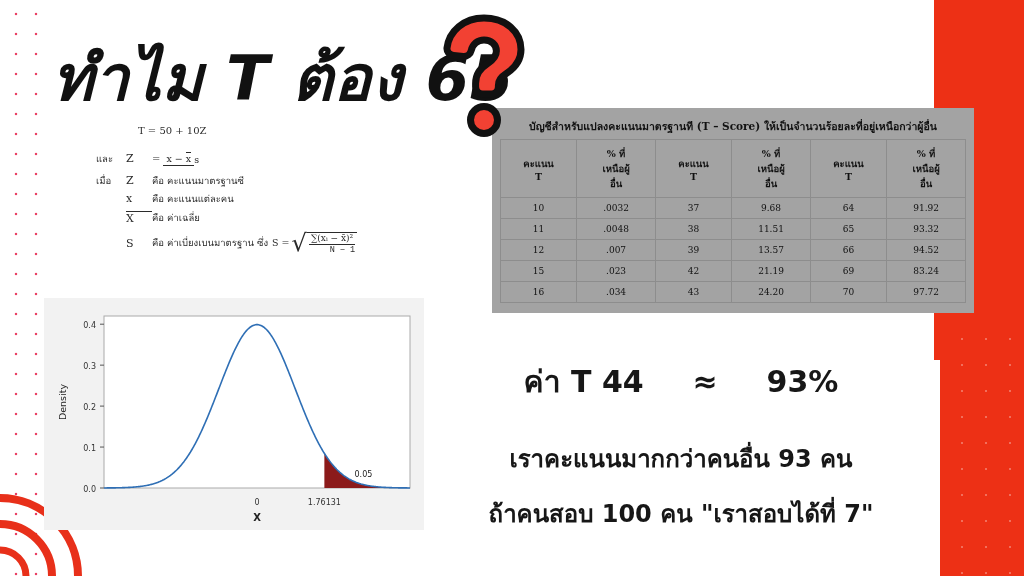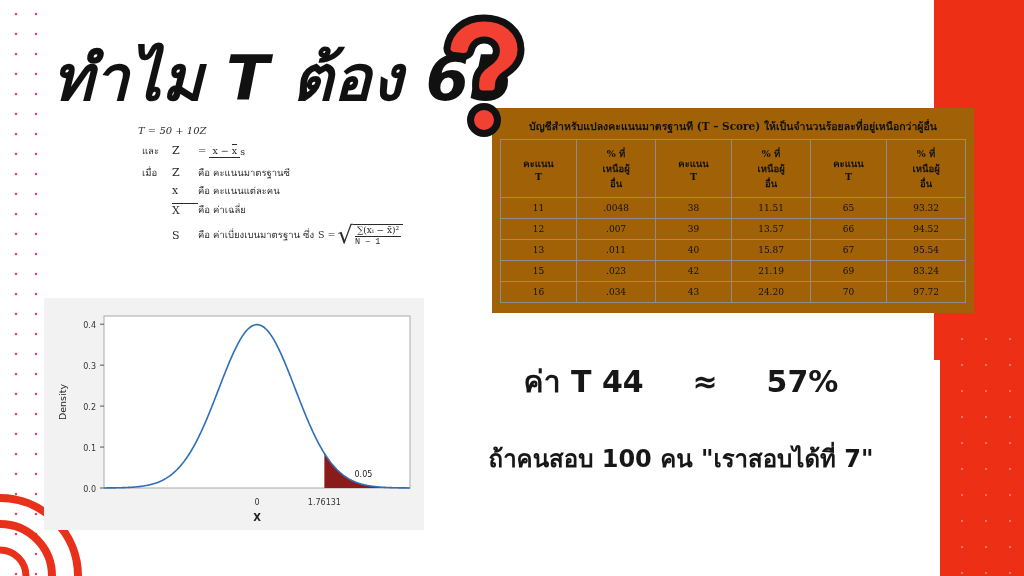--- a/index.html
+++ b/index.html
@@ -42,40 +42,40 @@
     letter-spacing:.5px;white-space:nowrap;
   }
   .qmark{position:absolute;left:438px;top:12px;z-index:5;}
 
   
   .formula{
     position:absolute;left:96px;top:126px;z-index:4;
     color:#2b2b2b;font-family:"DejaVu Serif","Liberation Serif",serif;
     font-size:10px;line-height:1.0;
   }
-  .frow{display:flex;align-items:center;margin-bottom:7px;margin-left:46px;}
+  .frow{display:flex;align-items:center;margin-bottom:7px;}
   .fkey{width:30px;font-size:9.5px;}
   .fsym{width:26px;font-size:11px;font-family:"DejaVu Serif","Liberation Serif",serif;}
   .ftxt{font-size:9.5px;}
   .frac{display:inline-flex;align-items:center;
         vertical-align:middle;line-height:1.05;margin:0 3px;}
   .frac .num{border-bottom:1px solid #2b2b2b;padding:0 3px 1px;font-size:9.5px;}
   .frac .den{padding-top:1px;font-size:9.5px;}
   .ovb{border-top:1px solid #2b2b2b;display:inline-block;padding-top:1px;}
   .sqrt{display:inline-flex;align-items:stretch;margin-left:2px;vertical-align:middle;}
   .sqrt .radical{font-size:24px;line-height:.92;}
-  .sqrt .body{display:flex;flex-direction:column;align-items:flex-start;
+  .sqrt .body{display:flex;flex-direction:column;align-items:flex-end;
               border-top:1px solid #2b2b2b;padding:1px 2px 0;}
   .sqrt .top{font-size:9px;border-bottom:1px solid #2b2b2b;padding:0 2px 1px;}
   .sqrt .bot{font-size:8.5px;padding-top:1px;font-family:Liberation Mono, monospace;}
 
   
   .tablecard{
     position:absolute;left:492px;top:108px;width:466px;
-    background:#a16207;z-index:4;padding:8px 8px 10px;
+    background:#a3a3a3;z-index:4;padding:8px 8px 10px;
     box-shadow:0 0 0 0 rgba(0,0,0,0);
     font-family:"DejaVu Serif","Liberation Serif",serif;
   }
   .tbl-title{
     text-align:center;font-size:10.5px;font-weight:700;color:#111;
     margin:4px 0 6px;line-height:1.25;
   }
   .tbl-sub{text-align:center;font-size:9px;color:#111;margin-bottom:9px;}
   table.scoretable{border-collapse:collapse;width:100%;}
   table.scoretable th,table.scoretable td{
@@ -118,21 +118,21 @@
   </svg>
 
   <div class="title">ทำไม T ต้อง 65</div>
 
   <svg class="qmark" width="92" height="128" viewBox="0 0 92 128">
     <path d="M46 6C26 6 11 19 9 36c-.4 4 2.6 7.3 6.7 7.6l9.5.8c3.9.3 7.2-2.4 8.1-6.2C34.9 32 39.6 28 46 28c7.3 0 12.4 4.6 12.4 11 0 5-2.4 8.2-8.6 12.4-8.3 5.6-12.2 10.8-12.2 20.2v3.1c0 4 3.2 7.2 7.2 7.2h8.4c4 0 7.2-3.2 7.2-7.2v-1.3c0-5.2 2.2-8 8.5-12.2C77.7 55.3 83 48 83 37.6 83 19.6 67.8 6 46 6Z" fill="#f24133" stroke="#111" stroke-width="7" stroke-linejoin="round"></path>
     <circle cx="46" cy="108" r="13.5" fill="#f24133" stroke="#111" stroke-width="7"></circle>
   </svg>
 
   <div class="formula">
-    <div class="frow" style="margin-left:42px;margin-bottom:8px;font-style:italic;">
+    <div class="frow" style="margin-left:42px;margin-bottom:16px;">
       <span>T  =  50 + 10Z</span>
     </div>
 
     <div class="frow" style="margin-bottom:9px;">
       <span class="fkey">และ</span>
       <span class="fsym">Z</span>
       <span>=</span>
       <span class="frac">
         <span class="num">
           <span>x</span>
@@ -184,42 +184,42 @@
             <th>คะแนน T</th>
             <th>% ที่เหนือผู้อื่น</th>
             <th>คะแนน T</th>
             <th>% ที่เหนือผู้อื่น</th>
             <th>คะแนน T</th>
             <th>% ที่เหนือผู้อื่น</th>
           </tr>
         </thead>
       <tbody id="tbody-rows">
           <tr>
+            <td>10</td>
+            <td>.0032</td>
+            <td>37</td>
+            <td>9.68</td>
+            <td>64</td>
+            <td>91.92</td>
+          </tr>
+          <tr>
             <td>11</td>
             <td>.0048</td>
             <td>38</td>
             <td>11.51</td>
             <td>65</td>
             <td>93.32</td>
           </tr>
           <tr>
             <td>12</td>
             <td>.007</td>
             <td>39</td>
             <td>13.57</td>
             <td>66</td>
             <td>94.52</td>
-          </tr>
-          <tr>
-            <td>13</td>
-            <td>.011</td>
-            <td>40</td>
-            <td>15.87</td>
-            <td>67</td>
-            <td>95.54</td>
           </tr>
           <tr>
             <td>15</td>
             <td>.023</td>
             <td>42</td>
             <td>21.19</td>
             <td>69</td>
             <td>83.24</td>
           </tr>
           <tr>
@@ -256,18 +256,19 @@
         <text x="310.5375" y="178.53333333333333" font-size="8" fill="#222" font-family="&quot;DejaVu Sans&quot;,sans-serif">0.05</text>
       </svg>
   </div>
 
   <div class="btext">
     <div class="line1">
       <span>ค่า T 44</span>
       <span class="sp"></span>
       <span>≈</span>
       <span class="sp"></span>
-      <span>57%</span>
-    </div>
+      <span>93%</span>
+    </div>
+    <div class="line2">เราคะแนนมากกว่าคนอื่น 93 คน</div>
     <div class="line3">ถ้าคนสอบ 100 คน  "เราสอบได้ที่ 7"</div>
   </div>
 
 </div>
 
 </body></html>

